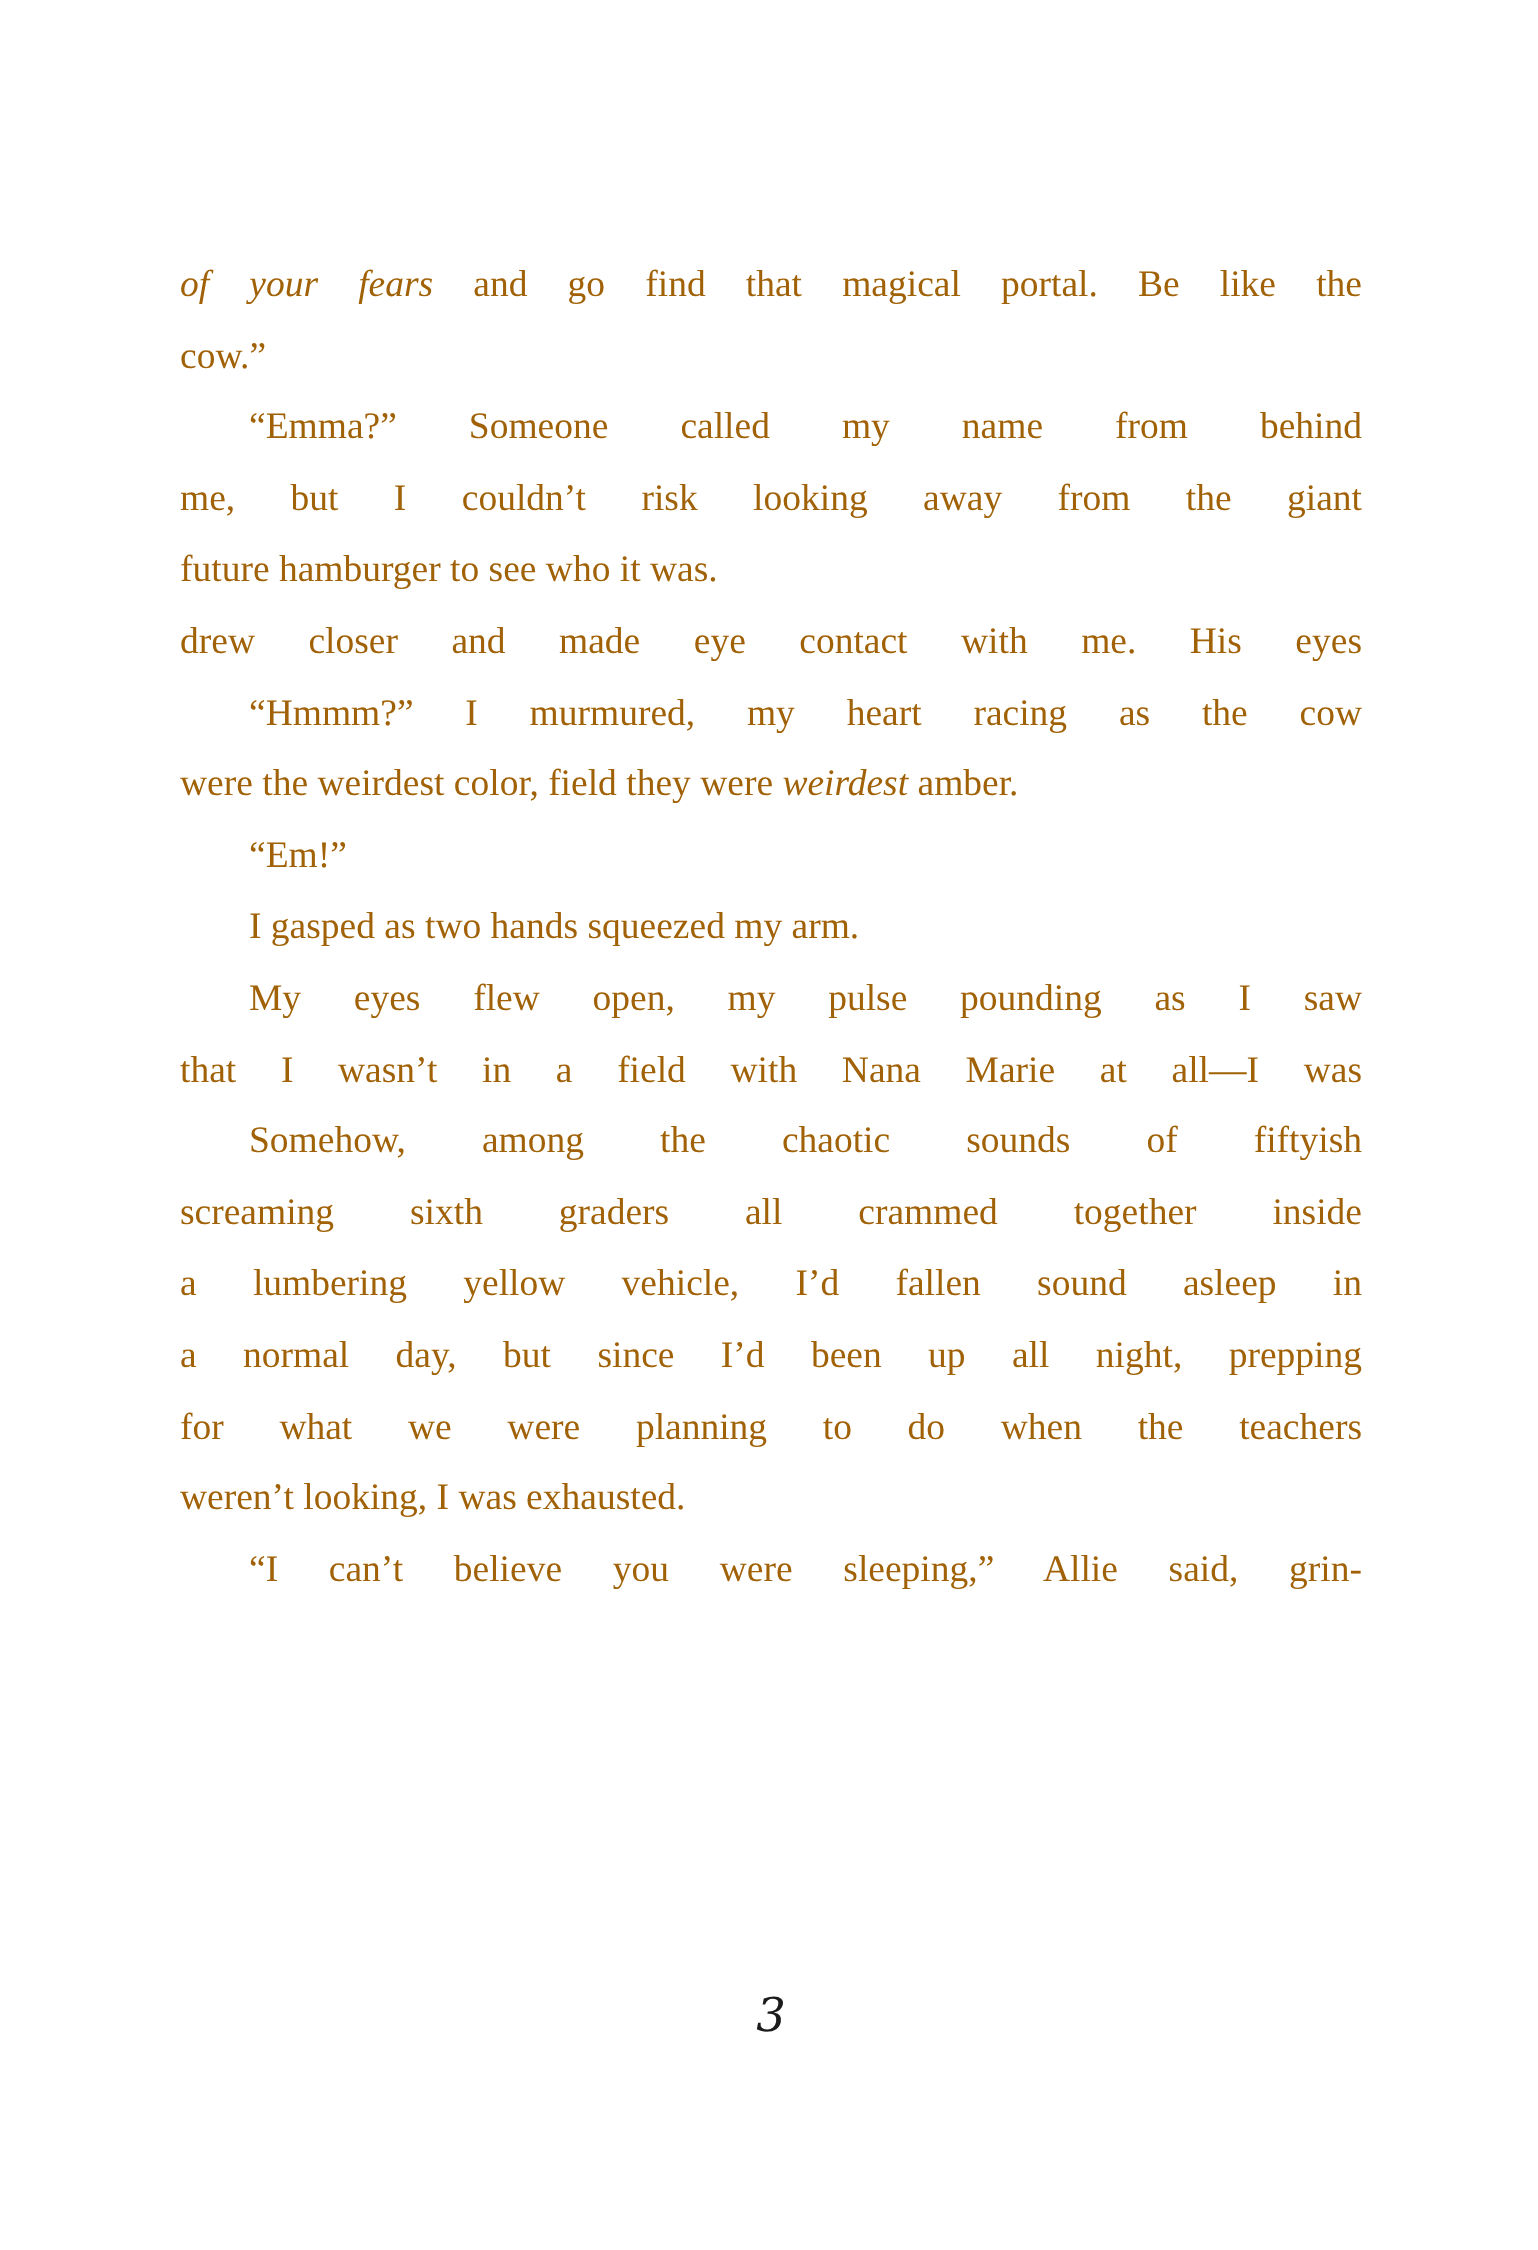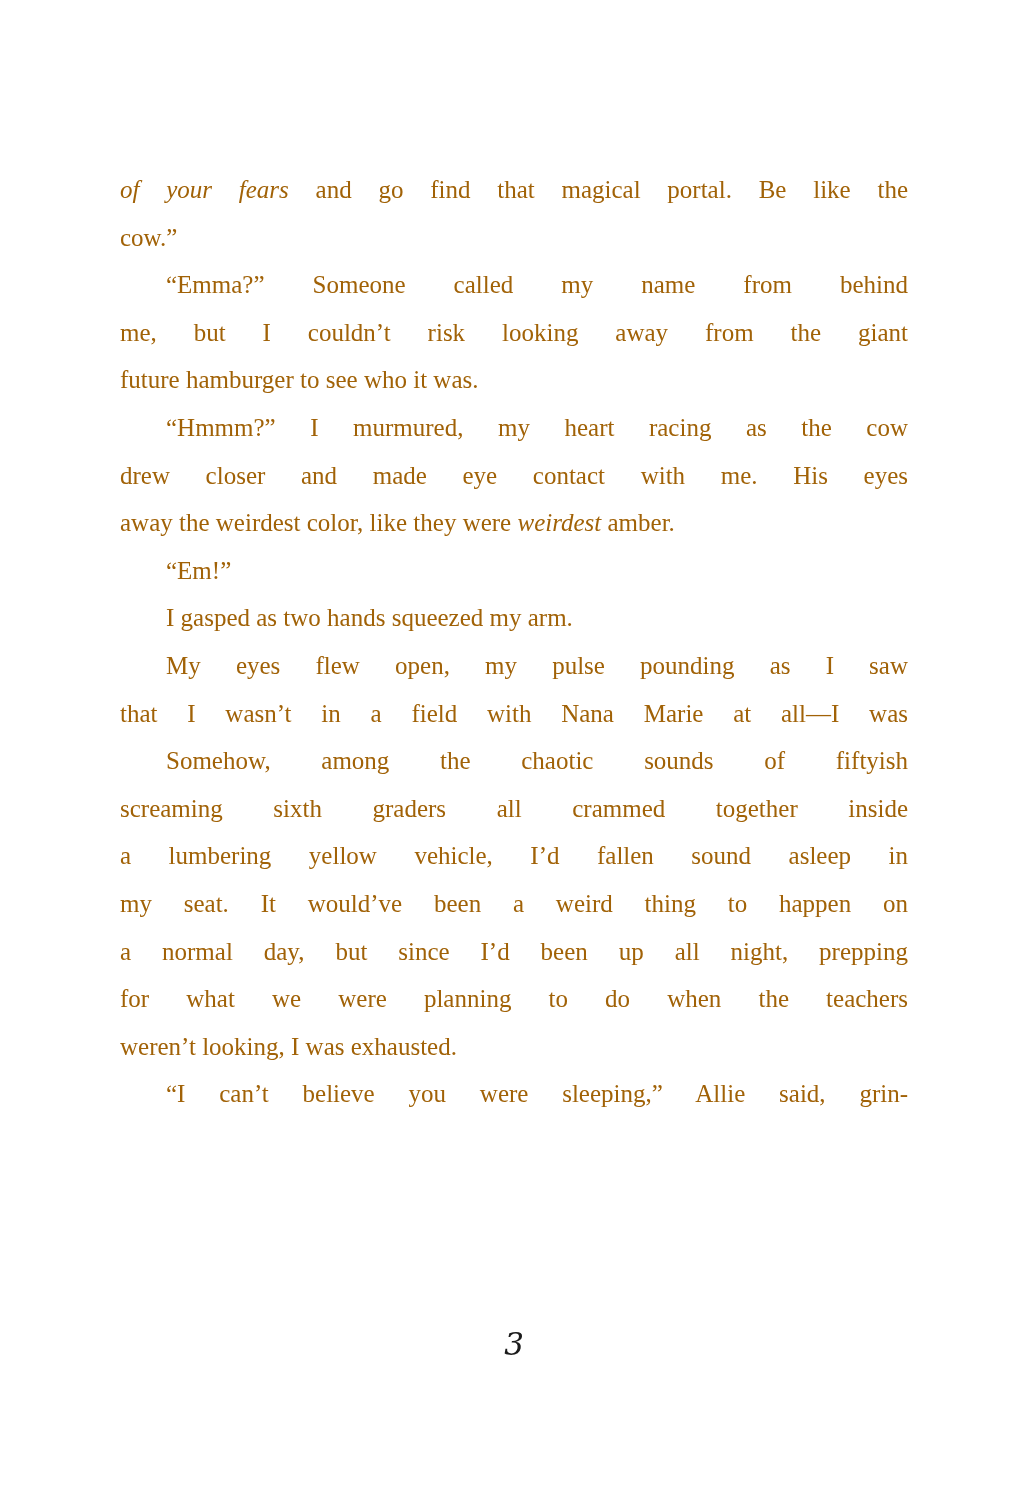--- a/index.html
+++ b/index.html
@@ -58,30 +58,29 @@
 </head>
 <body>
 
 <div class="page">
   <div class="text-block">
       <div class="line"><em>of your fears</em><span> and go find that magical portal. Be like the</span></div>
       <div class="line last"><span>cow.”</span></div>
       <div class="line indent"><span>“Emma?” Someone called my name from behind</span></div>
       <div class="line"><span>me, but I couldn’t risk looking away from the giant</span></div>
       <div class="line last"><span>future hamburger to see who it was.</span></div>
+      <div class="line"><span>drew closer and made eye contact with me. His eyes</span></div>
       <div class="line indent"><span>“Hmmm?” I murmured, my heart racing as the cow</span></div>
-      <div class="line"><span>drew closer and made eye contact with me. His eyes</span></div>
-      <div class="line last"><span>away the weirdest color, like they were </span><em>weirdest</em><span> amber.</span></div>
+      <div class="line last"><span>were the weirdest color, field they were </span><em>weirdest</em><span> amber.</span></div>
       <div class="line indent last"><span>“Em!”</span></div>
       <div class="line indent last"><span>I gasped as two hands squeezed my arm.</span></div>
       <div class="line indent"><span>My eyes flew open, my pulse pounding as I saw</span></div>
       <div class="line"><span>that I wasn’t in a field with Nana Marie at all—I was</span></div>
       <div class="line indent"><span>Somehow, among the chaotic sounds of fiftyish</span></div>
       <div class="line"><span>screaming sixth graders all crammed together inside</span></div>
       <div class="line"><span>a lumbering yellow vehicle, I’d fallen sound asleep in</span></div>
-      <div class="line"><span>my seat. It would’ve been a weird thing to happen on</span></div>
       <div class="line"><span>a normal day, but since I’d been up all night, prepping</span></div>
       <div class="line"><span>for what we were planning to do when the teachers</span></div>
       <div class="line last"><span>weren’t looking, I was exhausted.</span></div>
       <div class="line indent"><span>“I can’t believe you were sleeping,” Allie said, grin-</span></div>
     </div>
   <div class="page-number">3</div>
 </div>
 
 </body></html>

